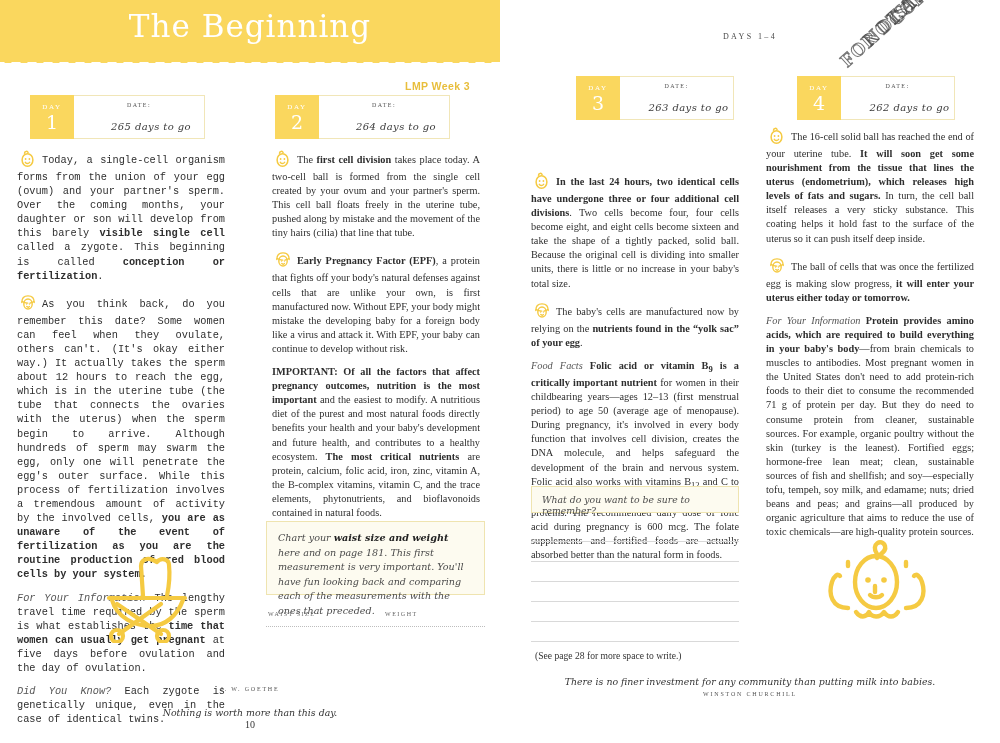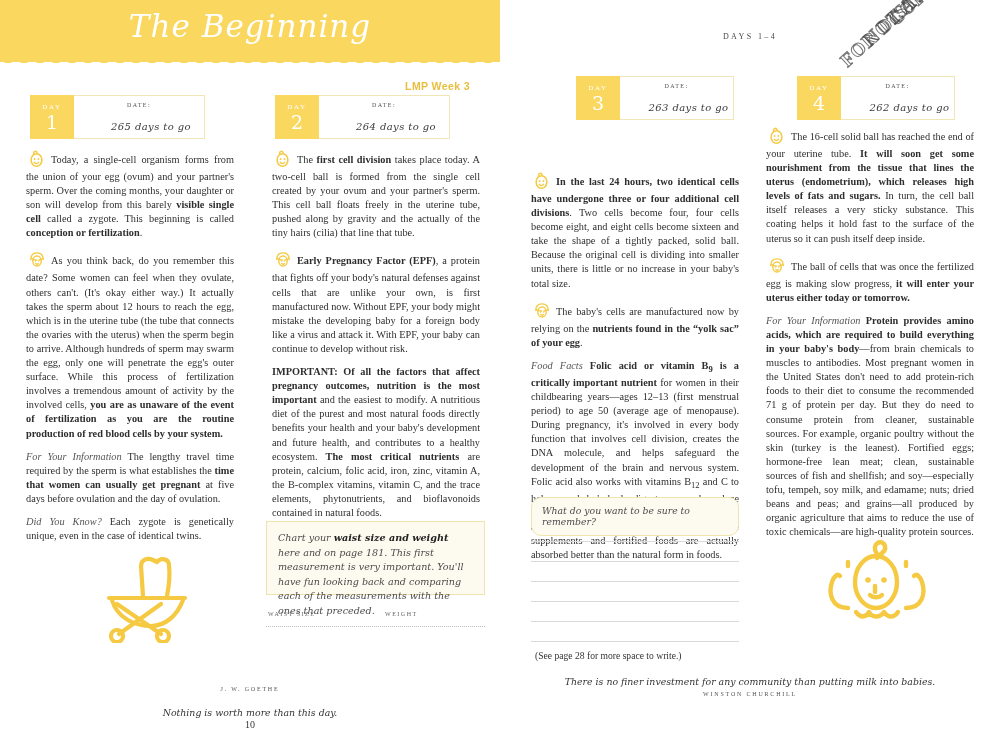--- a/index.html
+++ b/index.html
@@ -15,21 +15,20 @@
   .page{position:relative;width:500px;height:743px;overflow:hidden;}
 
   
   .banner{
     position:absolute;left:0;top:0;width:500px;height:62px;
     background:#fad75e;
   }
   .banner-title{
     position:absolute;left:0;top:8px;width:500px;text-align:center;
     font-family:"DejaVu Serif", serif;
-    font-style:italic;
     font-size:31px;
     color:#ffffff;
     letter-spacing:1px;
   }
   .scallop{
     position:absolute;left:0;top:55px;width:520px;height:16px;
     background-image:radial-gradient(circle at 8px 0px, #fad75e 8px, rgba(0,0,0,0) 8.5px);
     background-size:16px 16px;
     background-repeat:repeat-x;
   }
@@ -180,21 +179,21 @@
       <div class="day-tab">
         <span class="dlabel">DAY</span>
         <span class="dnum">2</span>
       </div>
       <div class="day-date">
         <span class="dt">DATE:</span>
         <span class="togo">264 days to go</span>
       </div>
     </div>
 
-    <div class="col" style="left:26px;top:148px;width:208px;">
+    <div class="col" style="left:17px;top:148px;width:208px;font-family:Liberation Mono, monospace;">
       <p>
         <span class="micon">
           <svg width="22" height="22" viewBox="0 0 22 22">
               <g fill="none" stroke="#f5ca42" stroke-width="1.5" stroke-linecap="round">
             <path d="M7.5 5.2c0-2 3-2.6 3.6-.6"></path>
             <ellipse cx="10.5" cy="12" rx="5.4" ry="6.2"></ellipse>
             <circle cx="8.6" cy="11" r=".9" fill="#f5ca42" stroke="none"></circle>
             <circle cx="12.4" cy="11" r=".9" fill="#f5ca42" stroke="none"></circle>
             <path d="M8.4 14.4c1.3 1.5 3 1.5 4.2 0"></path>
           </g>
@@ -228,21 +227,21 @@
         <span class="micon">
           <svg width="22" height="22" viewBox="0 0 22 22">
               <g fill="none" stroke="#f5ca42" stroke-width="1.5" stroke-linecap="round">
             <path d="M7.5 5.2c0-2 3-2.6 3.6-.6"></path>
             <ellipse cx="10.5" cy="12" rx="5.4" ry="6.2"></ellipse>
             <circle cx="8.6" cy="11" r=".9" fill="#f5ca42" stroke="none"></circle>
             <circle cx="12.4" cy="11" r=".9" fill="#f5ca42" stroke="none"></circle>
             <path d="M8.4 14.4c1.3 1.5 3 1.5 4.2 0"></path>
           </g>
             </svg>
-        </span><span>The </span><b>first cell division</b><span> takes place today. A two-cell ball is formed from the single cell created by your ovum and your partner's sperm. This cell ball floats freely in the uterine tube, pushed along by gravity and the actually of the tiny hairs (cilia) that line that tube.</span>
+        </span><span>The </span><b>first cell division</b><span> takes place today. A two-cell ball is formed from the single cell created by your ovum and your partner's sperm. This cell ball floats freely in the uterine tube, pushed along by mistake and the movement of the tiny hairs (cilia) that line that tube.</span>
       </p>
       <p>
         <span class="micon">
           <svg width="22" height="22" viewBox="0 0 22 22">
               <g fill="none" stroke="#f5ca42" stroke-width="1.4" stroke-linecap="round">
             <path d="M4.8 10.5c0-4.2 2.6-6.6 6.2-6.6s6.2 2.4 6.2 6.6"></path>
             <ellipse cx="11" cy="12" rx="4.2" ry="5"></ellipse>
             <path d="M5.2 9.5c1.6 1.2 3.4 1.6 5.6 1.6M16.8 9.5c-1 .8-2.2 1.3-3.6 1.5"></path>
             <circle cx="9.6" cy="12" r=".7" fill="#f5ca42" stroke="none"></circle>
             <circle cx="12.5" cy="12" r=".7" fill="#f5ca42" stroke="none"></circle>
@@ -334,21 +333,21 @@
             <path d="M9.8 14.6c.8.8 1.8.8 2.5 0"></path>
           </g>
             </svg>
         </span><span>The baby's cells are manufactured now by relying on the </span><b>nutrients found in the “yolk sac” of your egg</b><span>.</span>
       </p>
       <p>
         <i class="itl">Food Facts</i><span> </span><b>Folic acid or vitamin B</b><b><sub>9</sub></b><b> is a critically important nutrient</b><span> for women in their childbearing years—ages 12–13 (first menstrual period) to age 50 (average age of menopause). During pregnancy, it's involved in every body function that involves cell division, creates the DNA molecule, and helps safeguard the development of the brain and nervous system. Folic acid also works with vitamins B</span><sub>12</sub><span> and C to help your baby's body digest, use, and produce proteins. The recommended daily dose of folic acid during pregnancy is 600 mcg. The folate supplements and fortified foods are actually absorbed better than the natural form in foods.</span>
       </p>
     </div>
 
-    <div class="qbox" style="left:31px;top:497px;width:208px;height:39px;border-radius:10px;">What do you want to be sure to remember?</div>
+    <div class="qbox" style="left:31px;top:486px;width:208px;height:27px;">What do you want to be sure to remember?</div>
     <div class="writeline" style="left:31px;top:541px;width:208px;"></div>
     <div class="writeline" style="left:31px;top:561px;width:208px;"></div>
     <div class="writeline" style="left:31px;top:581px;width:208px;"></div>
     <div class="writeline" style="left:31px;top:601px;width:208px;"></div>
     <div class="writeline" style="left:31px;top:621px;width:208px;"></div>
     <div class="writeline" style="left:31px;top:641px;width:208px;"></div>
     <div class="seepage" style="left:35px;top:650px;">(See page 28 for more space to write.)</div>
 
     <div class="col" style="left:266px;top:125px;width:208px;">
       <p>

